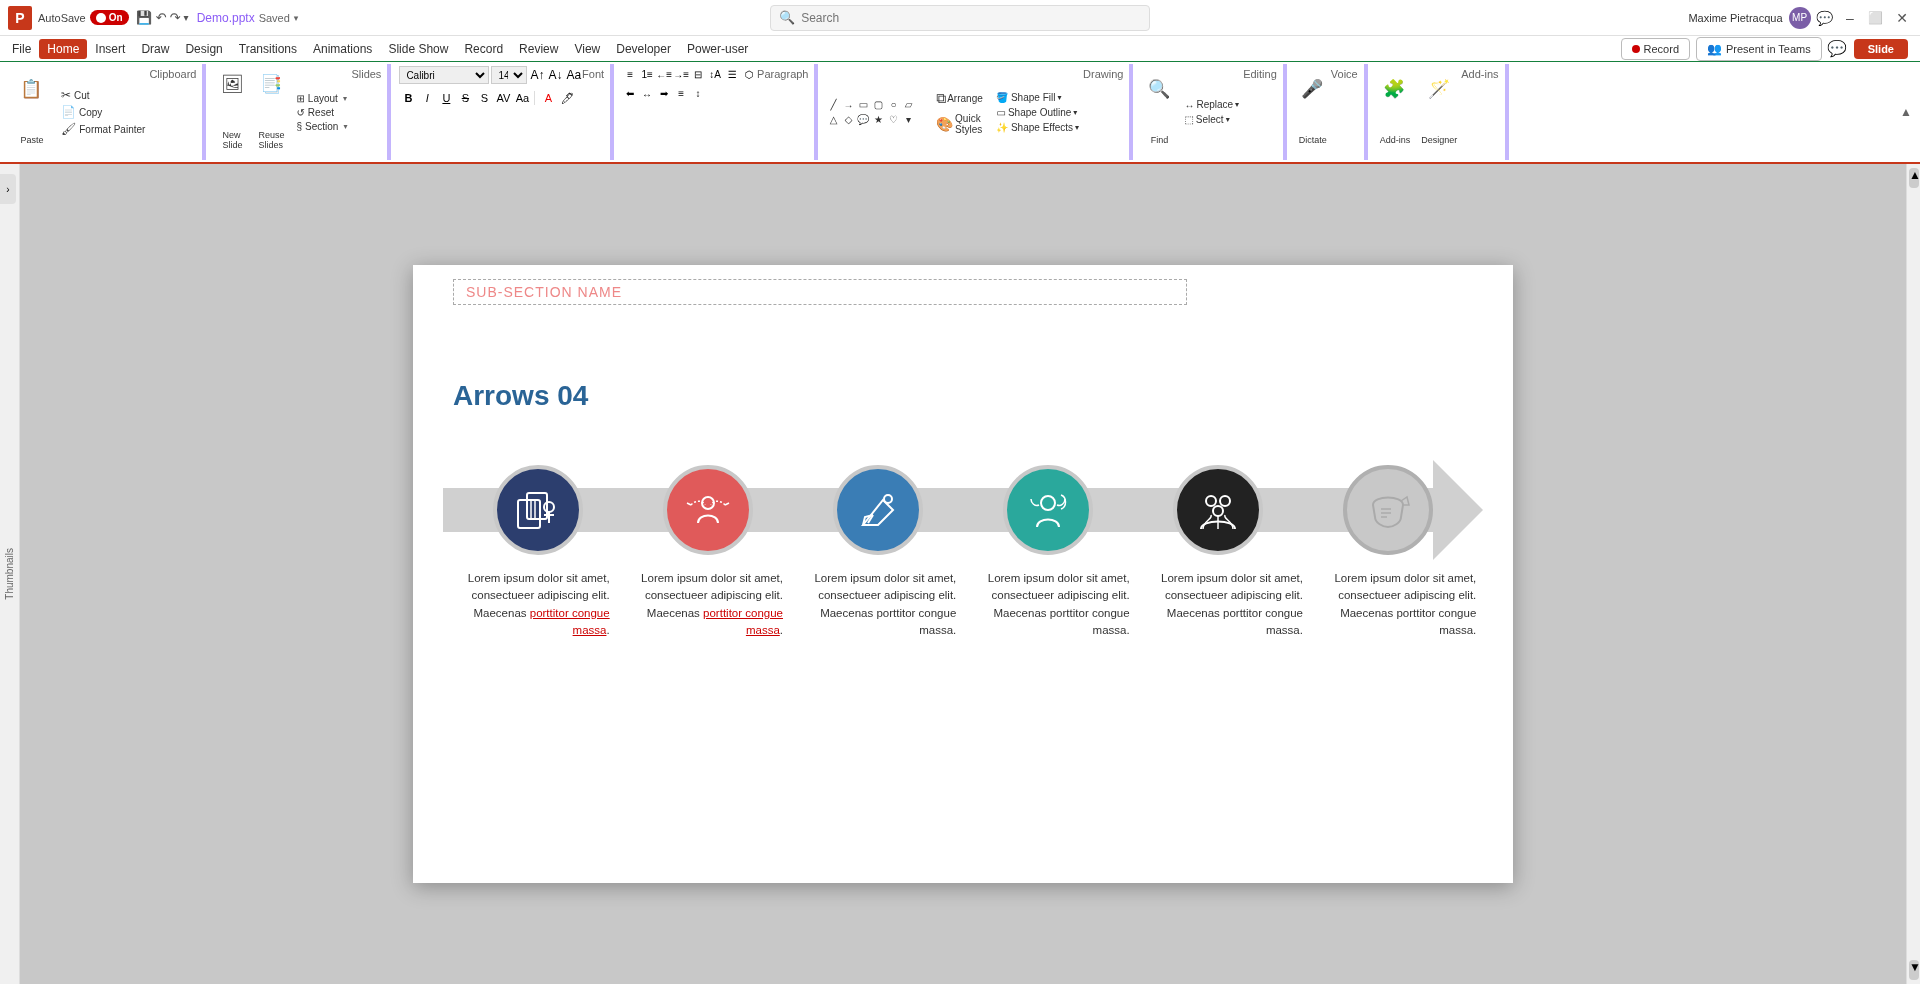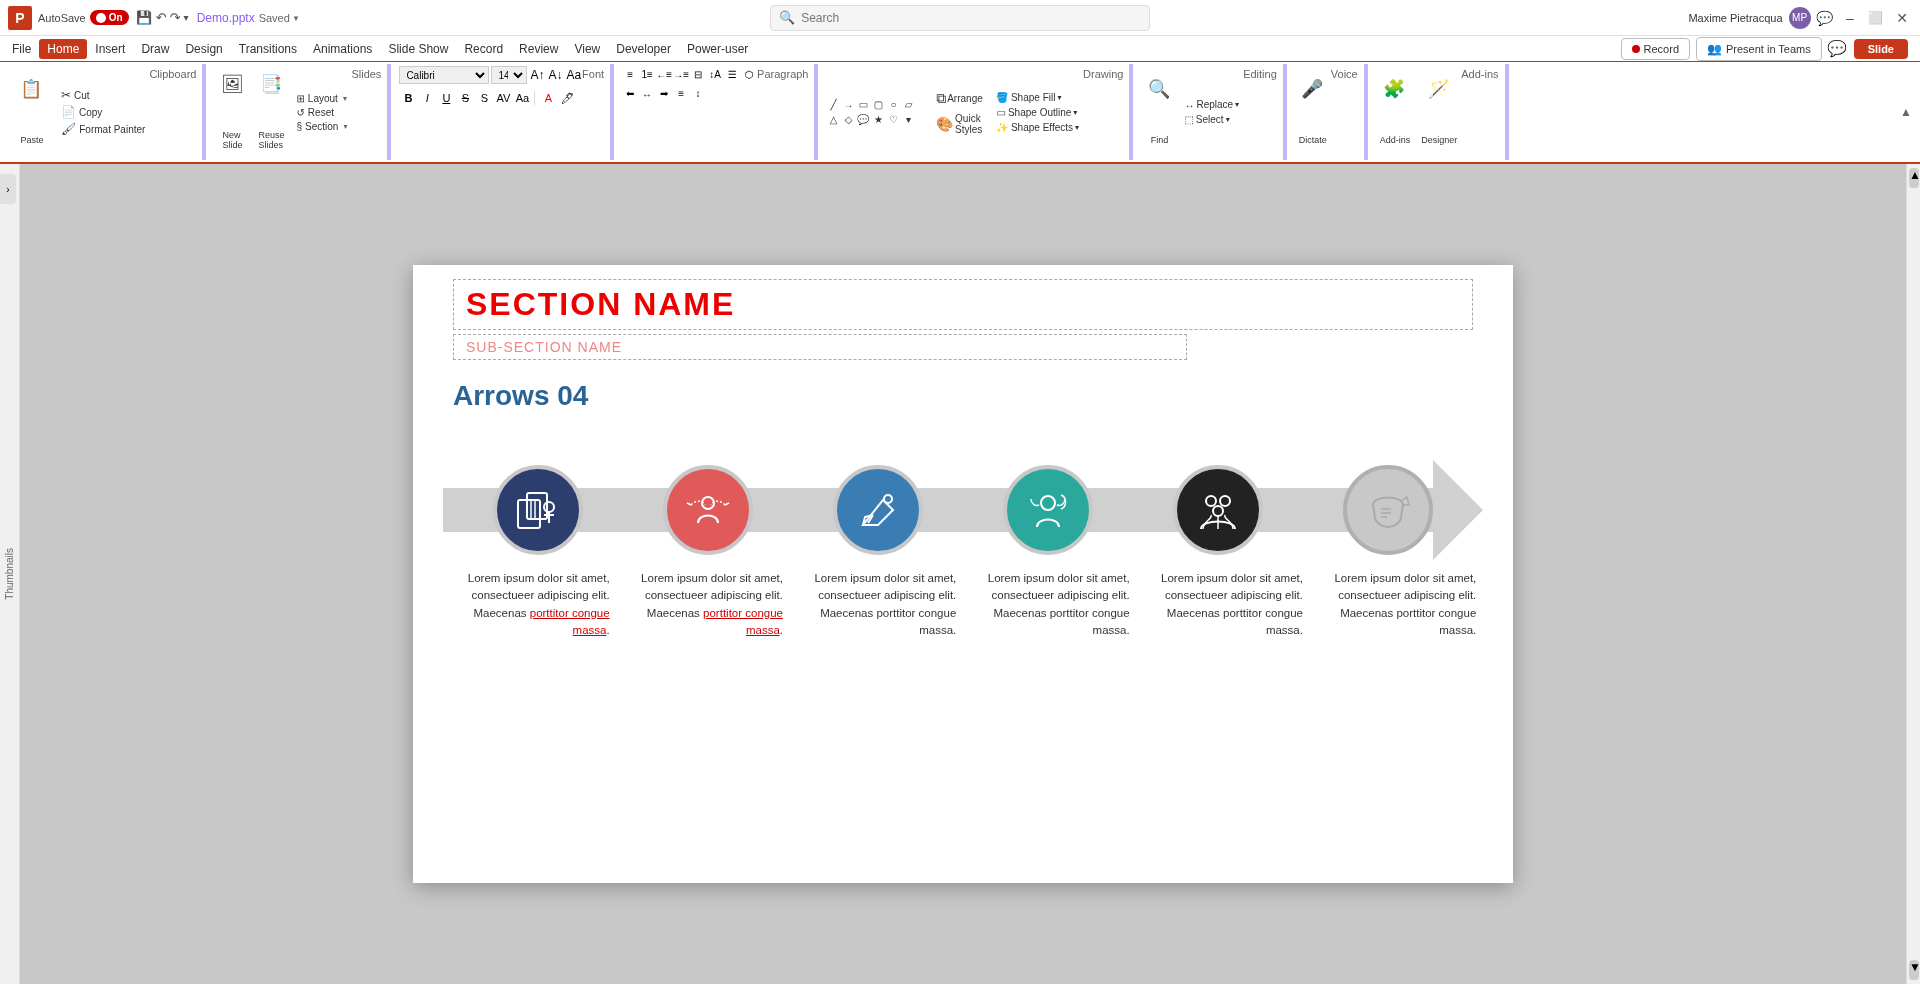--- a/index.html
+++ b/index.html
@@ -620,23 +620,20 @@
 
   <div id="left-panel">
     <div class="panel-toggle">›</div>
     <span class="panel-label">Thumbnails</span>
   </div>
 
   <div id="slide-area">
     <div id="slide">
 
       <div class="slide-header">
-        <div class="section-name-box">
-          <span class="section-name-text">SECTION NAME</span>
-        </div>
         <div class="subsection-box">
           <span class="subsection-text">SUB-SECTION NAME</span>
         </div>
       </div>
 
       <div class="slide-title">Arrows 04</div>
 
       <div class="arrow-row">
         <div class="arrow-bg">
           <div class="arrow-bar"></div>

